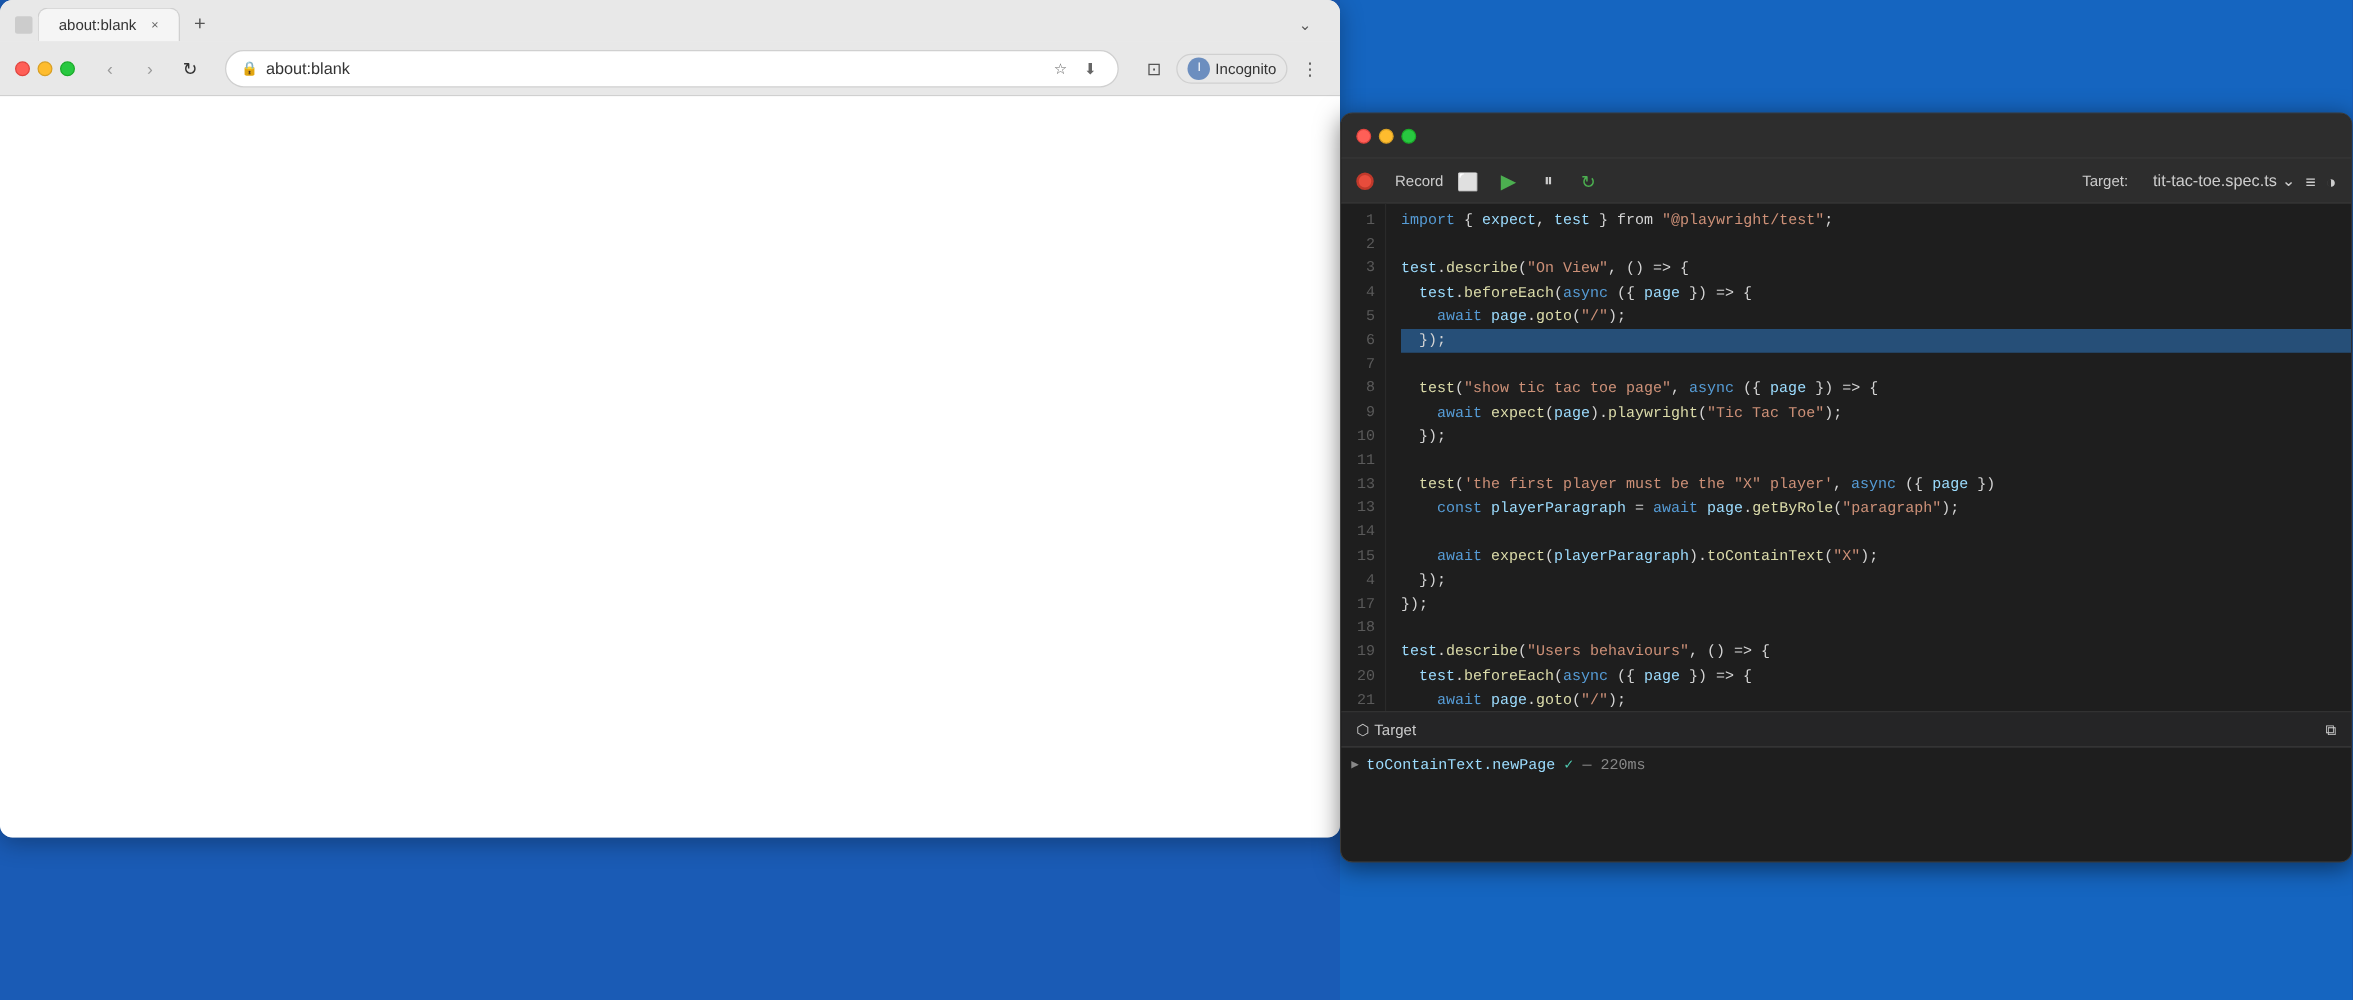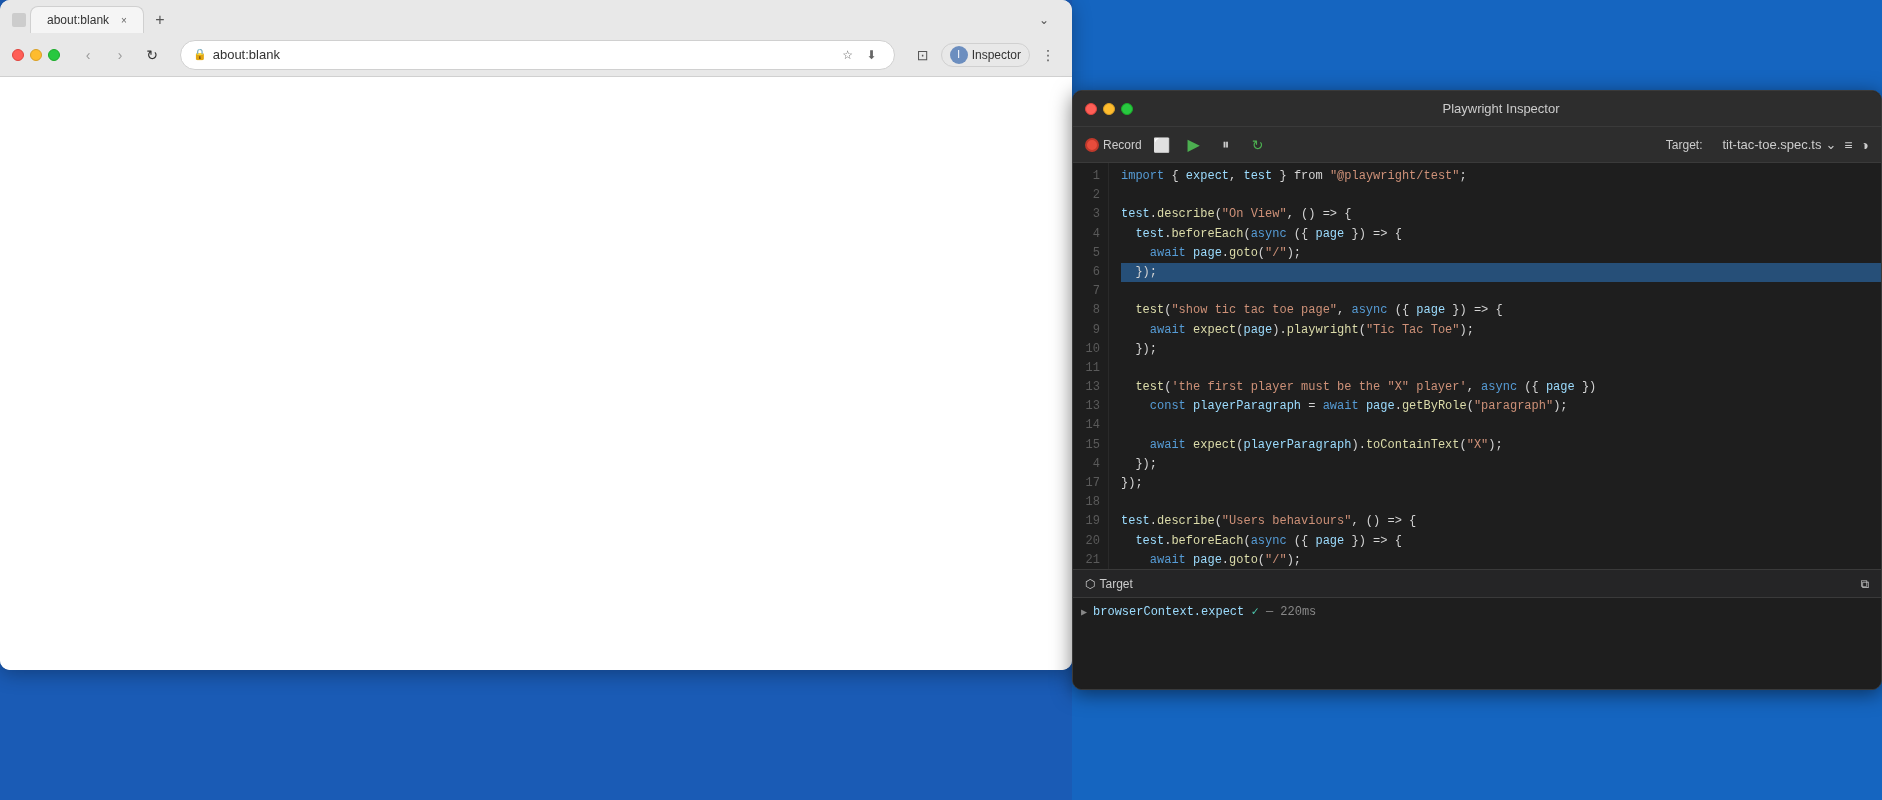--- a/index.html
+++ b/index.html
@@ -257,21 +257,21 @@
       display: flex;
       align-items: center;
       padding: 0 12px;
       gap: 8px;
       border-bottom: 1px solid #3a3a3a;
     }
 
     .record-btn {
       display: flex;
       align-items: center;
-      gap: 4px;
+      gap: 17px;
       color: #ccc;
       font-size: 12px;
       cursor: pointer;
     }
 
     .record-icon {
       width: 14px;
       height: 14px;
       border-radius: 50%;
       background: #e74c3c;
@@ -481,38 +481,37 @@
       <span class="address-bar-text">about:blank</span>
       <div class="address-bar-actions">
         <div class="addr-icon-btn">☆</div>
         <div class="addr-icon-btn">⬇</div>
       </div>
     </div>
     <div class="toolbar-right">
       <div class="toolbar-btn">⊡</div>
       <div class="profile-btn">
         <div class="profile-avatar">I</div>
-        <span>Inspector</span>
+        <span>Incognito</span>
       </div>
       <div class="toolbar-btn">⋮</div>
     </div>
   </div>
 
   <div class="browser-content"></div>
 </div>
 
 <div class="playwright-inspector" style="left: 1072px; top: 90px;">
 
   <div class="inspector-titlebar">
     <div class="inspector-traffic-lights">
       <div class="traffic-light close"></div>
       <div class="traffic-light minimize"></div>
       <div class="traffic-light maximize"></div>
     </div>
-    <div class="inspector-title">Playwright Inspector</div>
   </div>
 
   <div class="inspector-toolbar">
     <div class="record-btn">
       <div class="record-icon"></div>
       <span>Record</span>
     </div>
     <div class="inspector-tool-btn">⬜</div>
     <div class="inspector-tool-btn" style="color: #4caf50; font-size:16px;">▶</div>
     <div class="inspector-tool-btn">⏸</div>
@@ -582,20 +581,20 @@
       <div class="explore-label">
         <span>⬡</span>
         <span>Target</span>
       </div>
       <div class="copy-icon">⧉</div>
     </div>
     <div class="log-entries">
       <div class="log-entry">
         <span class="log-chevron">▶</span>
         <span>
-          <span style="color:#9cdcfe;">browserContext.expect</span>
+          <span style="color:#9cdcfe;">toContainText.newPage</span>
           <span class="log-green"> ✓</span>
           <span class="log-dim"> — 220ms</span>
         </span>
       </div>
     </div>
   </div>
 </div>
 
 </body></html>

